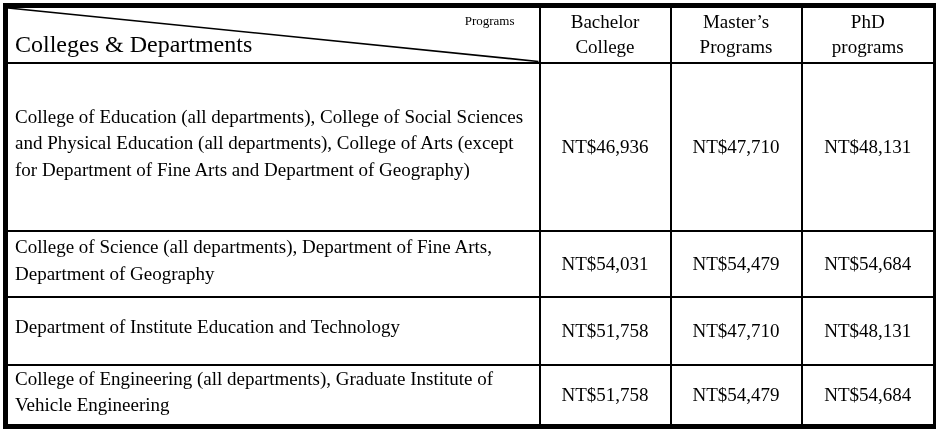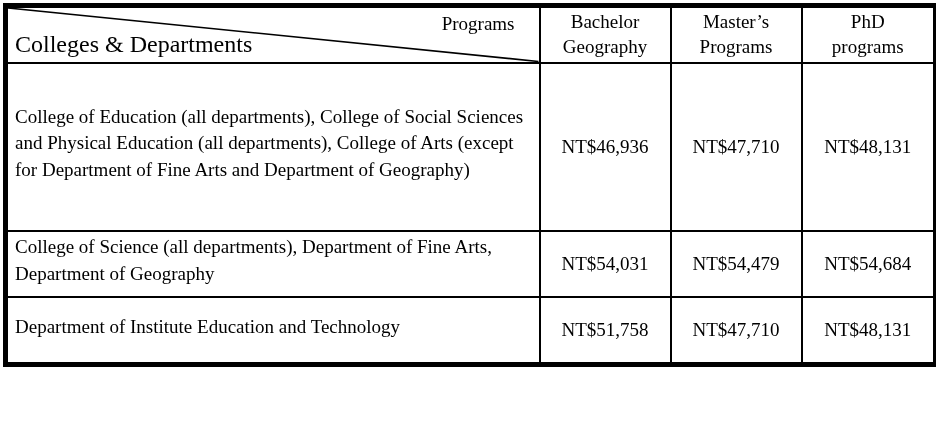--- a/index.html
+++ b/index.html
@@ -47,21 +47,21 @@
     position: absolute;
     top: 0; left: 0;
     width: 100%;
     height: 100%;
     display: block;
   }
   th.corner .corner-top {
     position: absolute;
     top: 5px;
     right: 24px;
-    font-size: 19px;
+    font-size: 13px;
     line-height: 1.2;
   }
   th.corner .corner-bottom {
     position: absolute;
     bottom: 3px;
     left: 7px;
     font-size: 24px;
     line-height: 1.2;
   }
 
@@ -99,21 +99,21 @@
   </colgroup>
   <thead>
     <tr class="tr-head">
       <th class="corner">
         <svg class="diag" viewBox="0 0 100 100" preserveAspectRatio="none">
           <line x1="0" y1="0" x2="100" y2="100" stroke="#000000" stroke-width="1.6" vector-effect="non-scaling-stroke"></line>
         </svg>
         <span class="corner-top">Programs</span>
         <span class="corner-bottom">Colleges &amp; Departments</span>
       </th>
-      <th class="colhead">Bachelor Geography</th>
+      <th class="colhead">Bachelor College</th>
       <th class="colhead">Master’s Programs</th>
       <th class="colhead">PhD programs</th>
     </tr>
   </thead>
   <tbody>
     <tr class="tr-r1">
       <td class="dept">College of Education (all departments), College of Social Sciences and Physical Education (all departments), College of Arts (except for Department of Fine Arts and Department of Geography)</td>
       <td class="money">NT$46,936</td>
       <td class="money">NT$47,710</td>
       <td class="money">NT$48,131</td>
@@ -123,14 +123,20 @@
       <td class="money">NT$54,031</td>
       <td class="money">NT$54,479</td>
       <td class="money">NT$54,684</td>
     </tr>
     <tr class="tr-r3">
       <td class="dept">Department of Institute Education and Technology</td>
       <td class="money">NT$51,758</td>
       <td class="money">NT$47,710</td>
       <td class="money">NT$48,131</td>
     </tr>
+    <tr class="tr-r4">
+      <td class="dept">College of Engineering (all departments), Graduate Institute of Vehicle Engineering</td>
+      <td class="money">NT$51,758</td>
+      <td class="money">NT$54,479</td>
+      <td class="money">NT$54,684</td>
+    </tr>
   </tbody>
 </table>
 
 </body></html>

